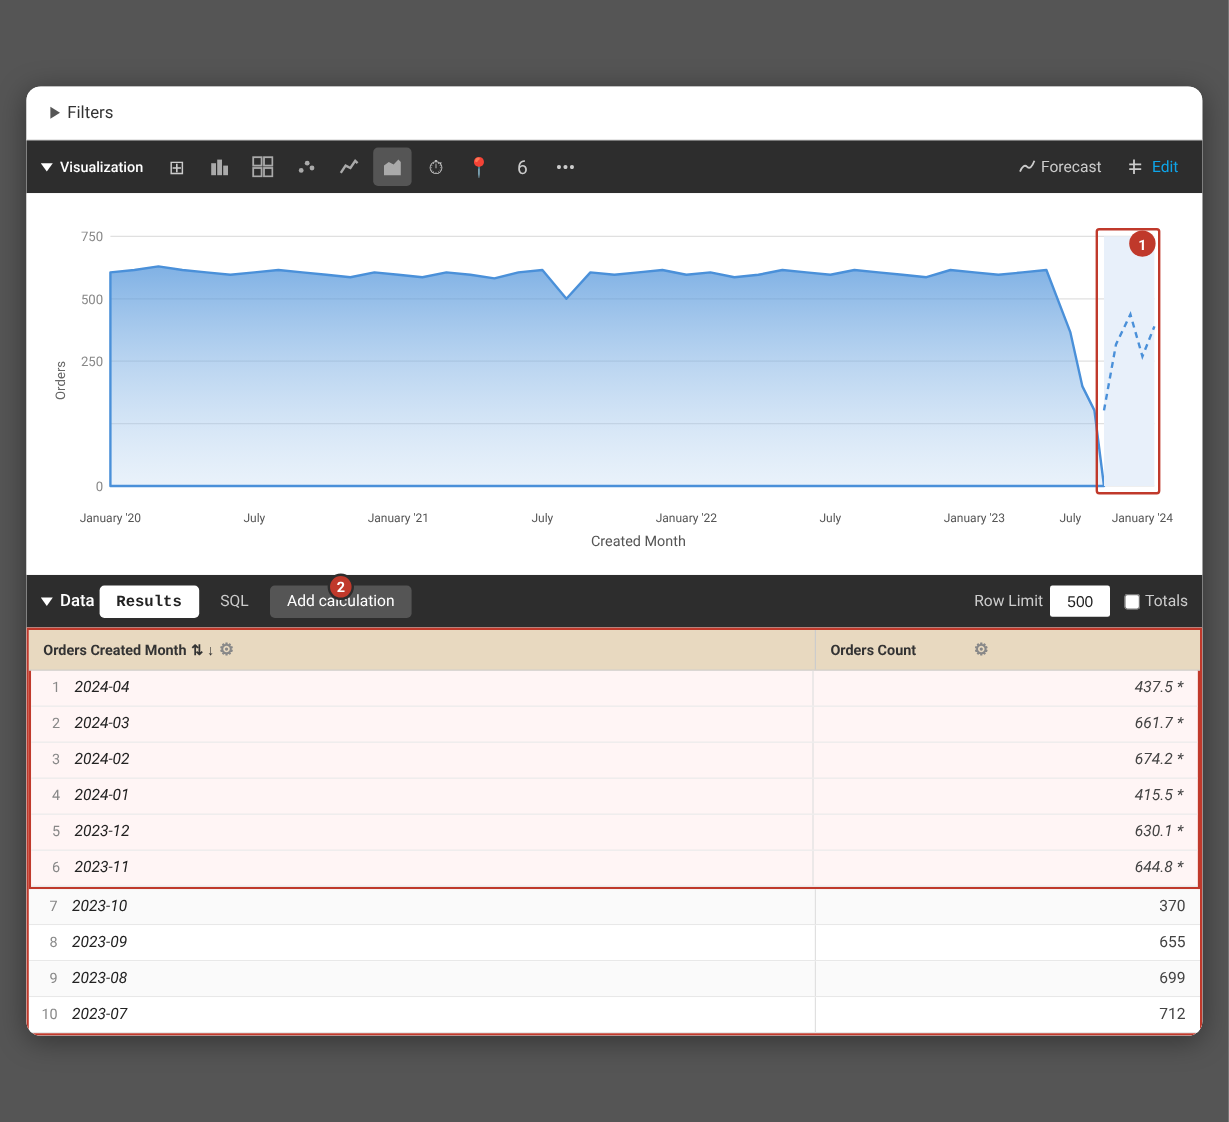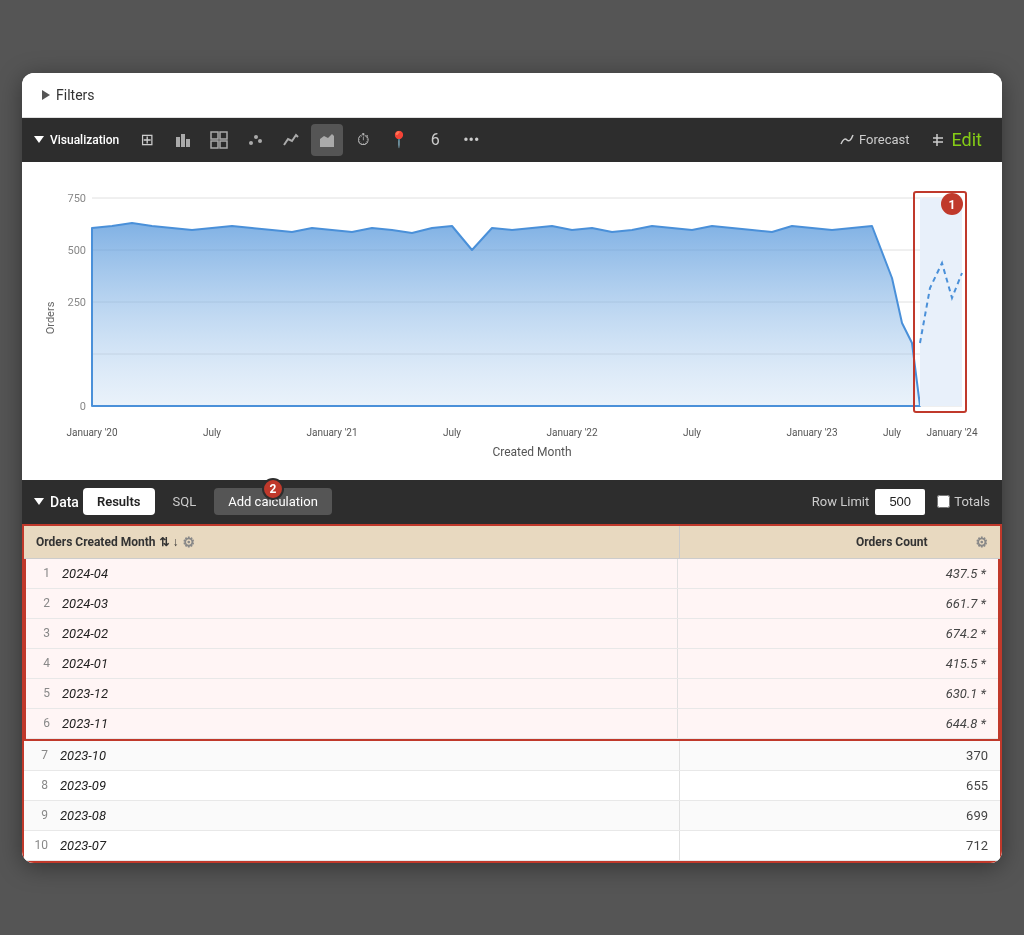--- a/index.html
+++ b/index.html
@@ -78,21 +78,21 @@
       color: #fff;
     }
     .viz-spacer { flex: 1; }
     .forecast-btn {
       display: flex; align-items: center; gap: 4px;
       color: #ccc; font-size: 13px; cursor: pointer;
       padding: 4px 8px;
     }
     .edit-btn {
       display: flex; align-items: center; gap: 6px;
-      color: #84cc16; font-size: 18px; cursor: pointer;
+      color: #0ea5e9; font-size: 13px; cursor: pointer;
       padding: 4px 8px;
     }
     
     .chart-area {
       background: #fff;
       padding: 16px 20px 8px 20px;
       position: relative;
     }
     
     .data-toolbar {
@@ -109,20 +109,21 @@
     }
     .tab-btn {
       padding: 6px 14px;
       color: #ccc; font-size: 13px; cursor: pointer;
       border-radius: 4px;
     }
     .tab-btn.active {
       background: #fff;
       color: #222;
       font-weight: 600;
+      font-family: Liberation Mono, monospace;
     }
     .add-calc-btn {
       background: #555;
       color: #fff;
       padding: 6px 14px;
       border-radius: 4px;
       font-size: 13px;
       cursor: pointer;
       position: relative;
     }
@@ -176,21 +177,20 @@
       display: flex;
       align-items: center;
       gap: 4px;
     }
     .th-cell:first-child {
       flex: 1;
       border-right: 1px solid #ccc;
     }
     .th-cell:last-child {
       width: 320px;
-      justify-content: flex-end;
       gap: 48px;
     }
     .gear-icon {
       font-size: 14px;
       color: #888;
       cursor: pointer;
     }
     .table-row {
       display: flex;
       border-bottom: 1px solid #e8e8e8;

